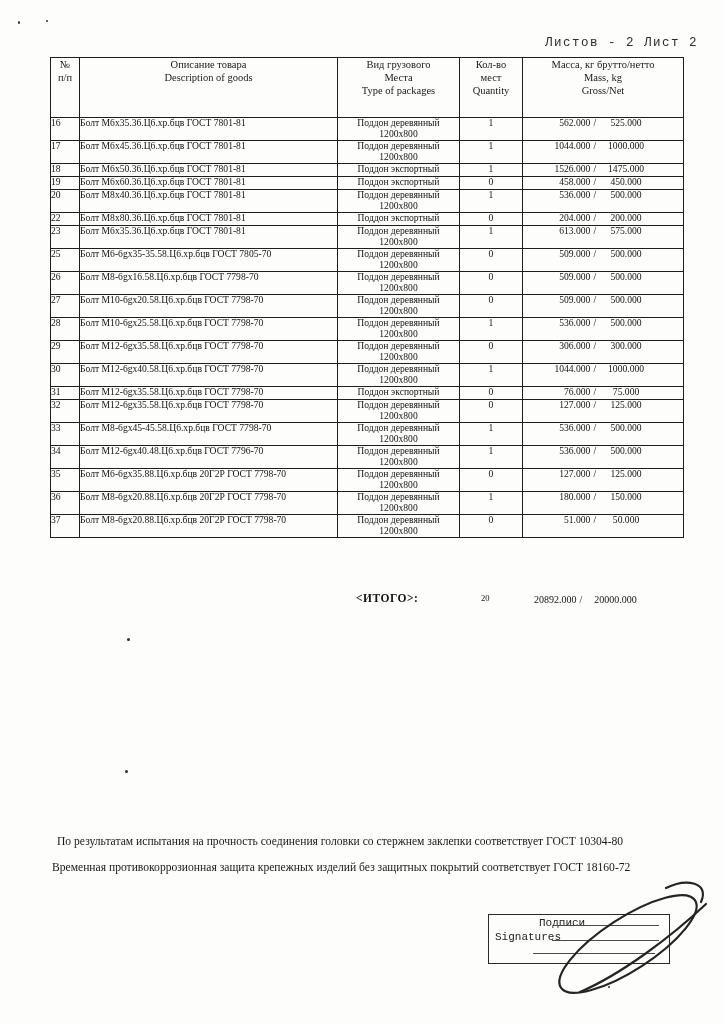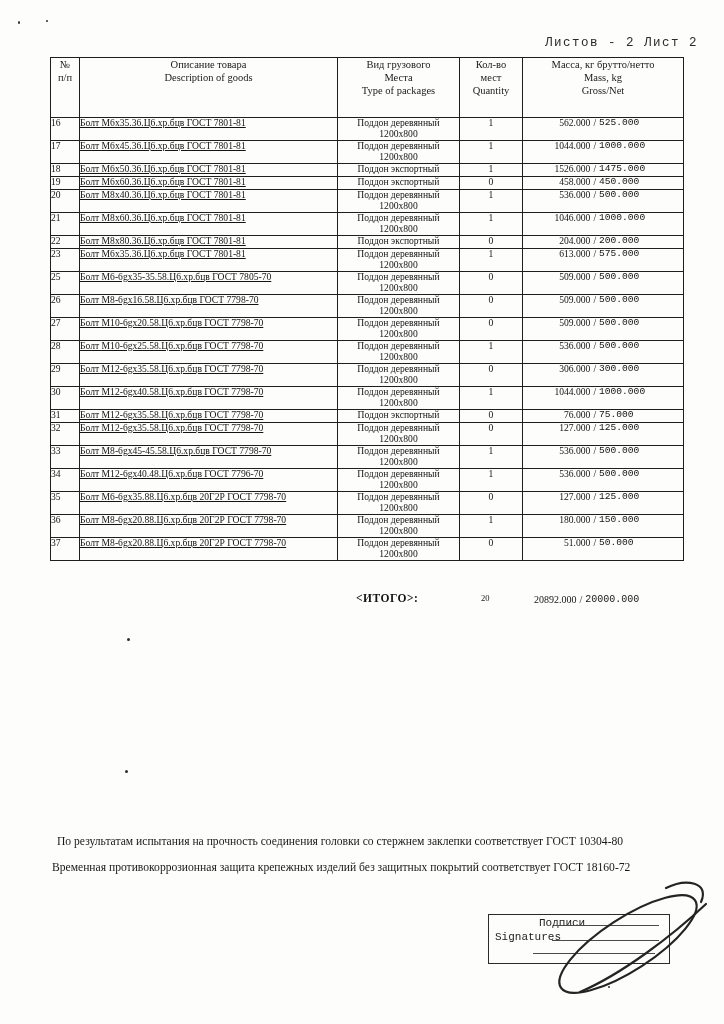--- a/index.html
+++ b/index.html
@@ -32,28 +32,28 @@
   thead .hl{display:block;}
   col.c-num{width:29px}
   col.c-desc{width:258px}
   col.c-pkg{width:122px}
   col.c-qty{width:63px}
   col.c-mass{width:161px}
   tbody tr.r-tall{height:23px;}
   tbody tr.r-short{height:13px;}
   tbody td{font-size:9.6px;line-height:10.6px;color:#141414;}
   td.num{text-align:left;padding-top:1px;}
-  td.desc{padding:1px 3px 0 5px;white-space:nowrap;overflow:hidden;text-decoration:underline;}
+  td.desc{padding:1px 3px 0 5px;white-space:nowrap;overflow:hidden;}
   td.pkg{text-align:center;padding-top:1px;}
   td.qty{text-align:center;padding-top:1px;}
   td.mass{padding-top:1px;}
   .mass-wrap{display:flex;justify-content:flex-end;padding-right:30px;}
   .m-gross{display:inline-block;width:70px;text-align:right;}
   .m-slash{display:inline-block;margin:0 3px;}
-  .m-net{display:inline-block;width:56px;text-align:left;font-family:Liberation Mono, monospace;}
+  .m-net{display:inline-block;width:56px;text-align:center;}
   
   .totals{position:absolute;left:0;top:592px;width:724px;height:20px;padding-left:32px;}
   .total-label{position:absolute;left:356px;font-size:11.5px;font-weight:bold;letter-spacing:.5px;}
   .total-qty{position:absolute;left:481px;top:1px;font-size:8.5px;}
   .total-mass{position:absolute;left:496px;top:2px;width:160px;font-size:10px;}
   .total-mass .mass-wrap{padding-right:10px;}
   .total-mass .m-gross{width:82px;}
   .total-mass .m-net{width:62px;}
   
   .notes{position:absolute;left:52px;top:835px;width:645px;}
@@ -200,36 +200,20 @@
       <td class="qty">1</td>
       <td class="mass">
         <span class="mass-wrap">
           <span class="m-gross">536.000</span>
           <span class="m-slash">/</span>
           <span class="m-net">500.000</span>
         </span>
       </td>
     </tr>
 
-    <tr class="r-tall">
-      <td class="num">21</td>
-      <td class="desc">Болт М8х60.36.Ц6.хр.бцв ГОСТ 7801-81</td>
-      <td class="pkg">
-            <div>Поддон деревянный</div>
-            <div>1200х800</div>
-          </td>
-      <td class="qty">1</td>
-      <td class="mass">
-        <span class="mass-wrap">
-          <span class="m-gross">1046.000</span>
-          <span class="m-slash">/</span>
-          <span class="m-net">1000.000</span>
-        </span>
-      </td>
-    </tr>
 
     <tr class="r-short">
       <td class="num">22</td>
       <td class="desc">Болт М8х80.36.Ц6.хр.бцв ГОСТ 7801-81</td>
       <td class="pkg">
             <div>Поддон экспортный</div>
           </td>
       <td class="qty">0</td>
       <td class="mass">
         <span class="mass-wrap">

